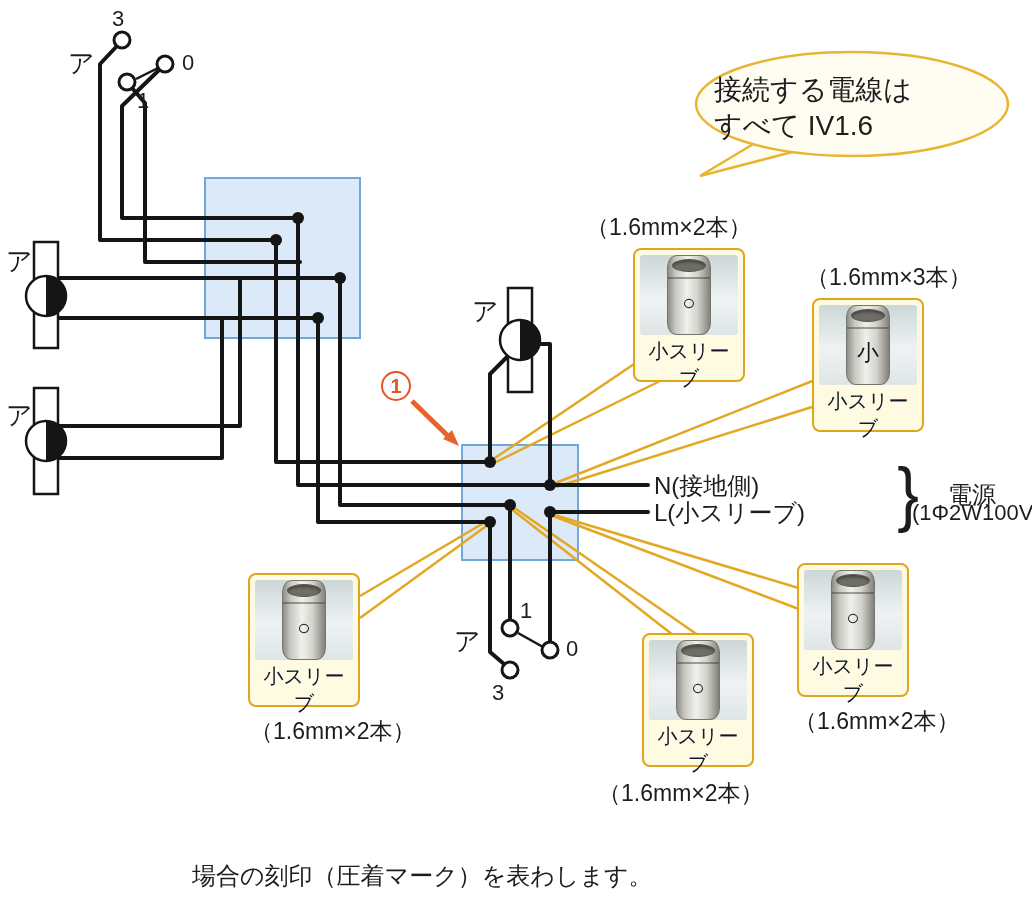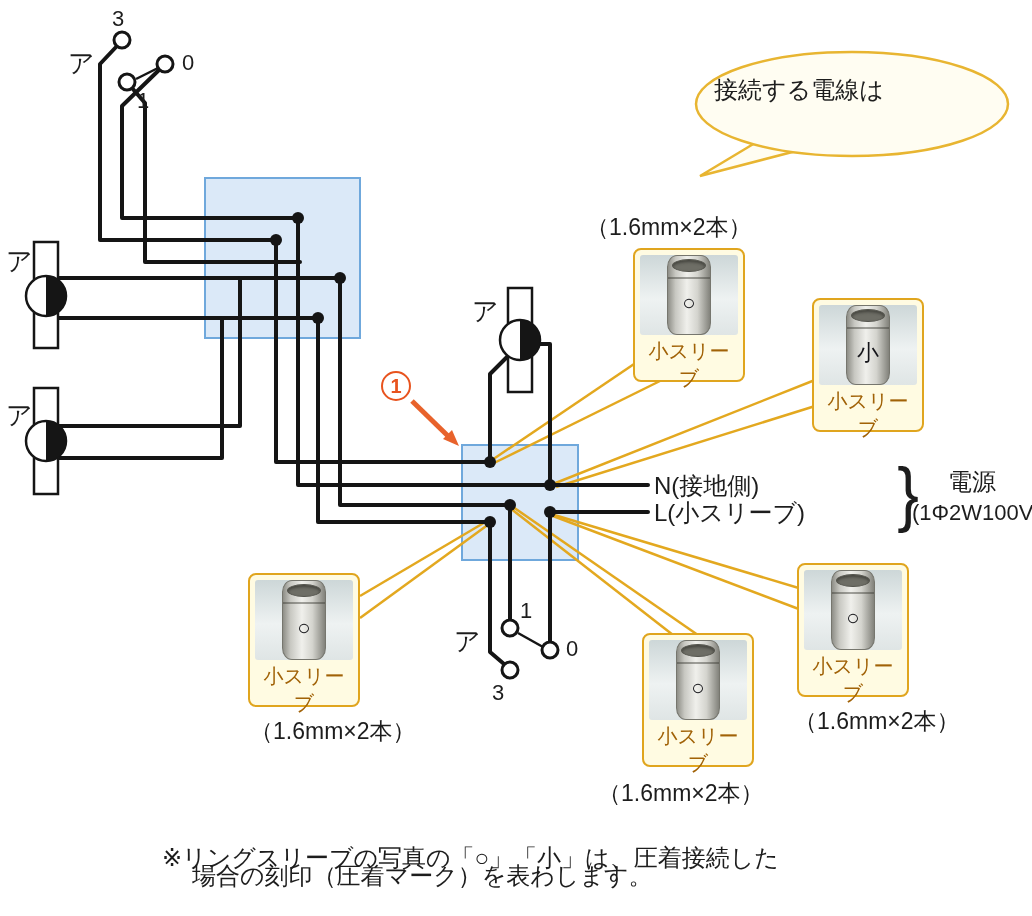--- a/index.html
+++ b/index.html
@@ -29,28 +29,28 @@
   .sleeve::before {
     content:""; position:absolute; top:3px; left:4px; right:4px; height:11px;
     border-radius:50%; background:#6e6e66; border:1px solid #54544d;
     box-shadow:inset 0 2px 3px #45453f;
   }
   .sleeve::after {
     content:""; position:absolute; top:21px; left:0; right:0; height:2px;
     background:rgba(60,60,54,0.45);
   }
   .mark { position:relative; top:8px; font-size:22px; color:#15151a; }
-  .slabel { flex:0 0 auto; text-align:center; font-size:20px; padding:3px 0 1px 0; color:#a16207; }
+  .slabel { flex:0 0 auto; text-align:center; font-size:20px; padding:3px 0 1px 0; color:#0f172a; }
   .marker-circle {
     position:absolute; width:30px; height:30px; border-radius:50%;
     border:2.5px solid #e8531e; color:#e8531e; background:#fff;
     display:flex; align-items:center; justify-content:center;
     font-size:20px; font-weight:bold; box-sizing:border-box;
   }
-  .bubble-text { position:absolute; line-height:36px; font-size:24px; }
+  .bubble-text { position:absolute; line-height:36px; font-size:28px; }
 </style>
 </head>
 <body>
 
 <div id="stage">
 
   <svg id="wiring" width="1032" height="916" viewBox="0 0 1032 916">
 
     <rect x="205" y="178" width="155" height="160" fill="#dbe9f8" stroke="#6fa8dc" stroke-width="2"></rect>
     <rect x="462" y="445" width="116" height="115" fill="#dbe9f8" stroke="#6fa8dc" stroke-width="2"></rect>
@@ -132,20 +132,21 @@
     </g>
 
     <g>
       <line x1="412" y1="401" x2="449" y2="437" stroke="#e8622b" stroke-width="5"></line>
       <polygon points="459,446 452,430 443,439" fill="#e8622b"></polygon>
     </g>
   </svg>
 
   <div class="bubble-text" style="left:714px; top:72px;">
     <div>接続する電線は</div>
+    <div>すべて IV1.6</div>
   </div>
 
   <div class="t" style="left:112px; top:6px;  font-size:22px;">3</div>
   <div class="t" style="left:68px;  top:46px; font-size:26px;">ア</div>
   <div class="t" style="left:182px; top:50px; font-size:22px;">0</div>
   <div class="t" style="left:137px; top:88px; font-size:22px;">1</div>
 
   <div class="t" style="left:6px;   top:244px; font-size:26px;">ア</div>
   <div class="t" style="left:6px;   top:398px; font-size:26px;">ア</div>
   <div class="t" style="left:472px; top:294px; font-size:26px;">ア</div>
@@ -153,24 +154,25 @@
   <div class="t" style="left:520px; top:598px; font-size:22px;">1</div>
   <div class="t" style="left:566px; top:636px; font-size:22px;">0</div>
   <div class="t" style="left:492px; top:680px; font-size:22px;">3</div>
   <div class="t" style="left:454px; top:624px; font-size:26px;">ア</div>
 
   <div class="marker-circle" style="left:381px; top:371px;">1</div>
 
   <div class="t" style="left:654px; top:470px; font-size:24px;text-align:center;">N(接地側)</div>
   <div class="t" style="left:654px; top:497px; font-size:24px;">L(小スリーブ)</div>
   <div class="t" style="left:896px; top:452px; font-size:72px; font-weight:200; transform:scaleX(0.9);">}</div>
-  <div class="t" style="left:948px; top:466px; font-size:24px;">電源</div>
+  <div class="t" style="left:948px; top:479px; font-size:24px;">電源</div>
   <div class="t" style="left:912px; top:500px; font-size:22px;">(1Φ2W100V)</div>
 
   <div class="t" style="left:586px; top:212px; font-size:23px;">（1.6mm×2本）</div>
+  <div class="t" style="left:806px; top:262px; font-size:23px;">（1.6mm×3本）</div>
   <div class="t" style="left:250px; top:716px; font-size:23px;">（1.6mm×2本）</div>
   <div class="t" style="left:598px; top:778px; font-size:23px;">（1.6mm×2本）</div>
   <div class="t" style="left:794px; top:706px; font-size:23px;">（1.6mm×2本）</div>
 
   <div class="callout" style="left:633px; top:248px;">
     <div class="photo">
       <div class="sleeve">
         <span class="mark">○</span>
       </div>
     </div>
@@ -206,16 +208,15 @@
 
   <div class="callout" style="left:797px; top:563px;">
     <div class="photo">
       <div class="sleeve">
         <span class="mark">○</span>
       </div>
     </div>
     <div class="slabel">小スリーブ</div>
   </div>
 
-  <div class="t" style="left:162px; top:842px; font-size:24px;">※リングスリーブの写真の「○」「小」は、圧着接続した</div>
   <div class="t" style="left:192px; top:860px; font-size:24px;">場合の刻印（圧着マーク）を表わします。</div>
 
 </div>
 
 </body></html>

